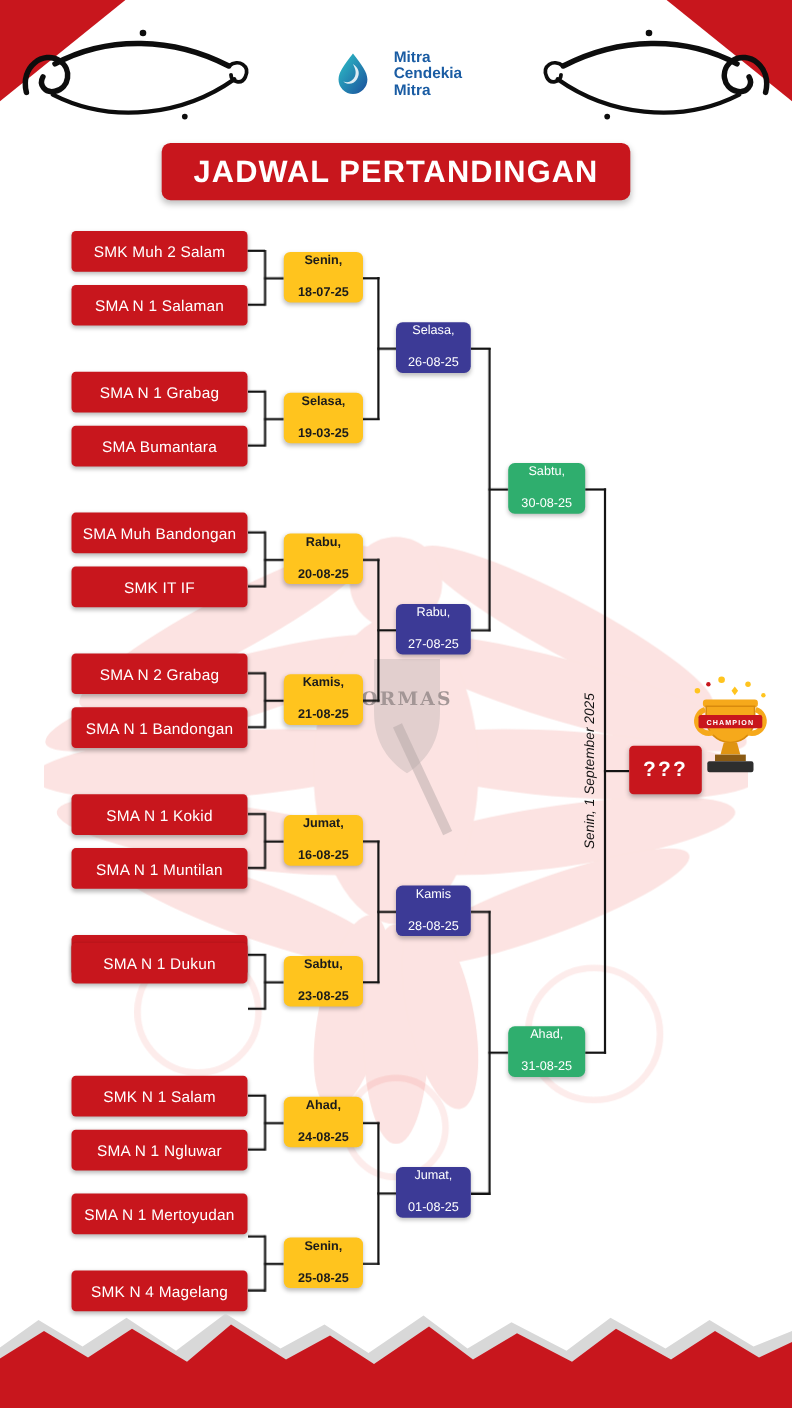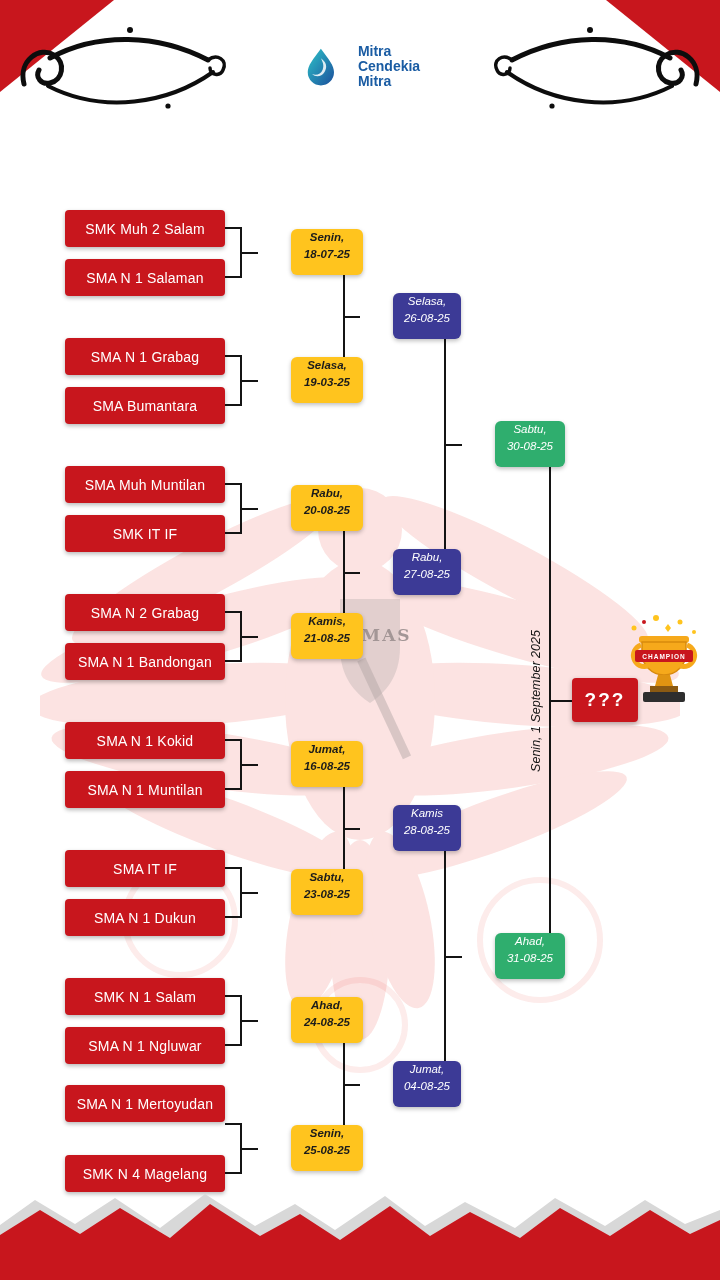--- a/index.html
+++ b/index.html
@@ -8,23 +8,23 @@
   }
   html,body{margin:0;padding:0;background:#ffffff;}
   .stage{position:relative;width:720px;height:1280px;background:#ffffff;overflow:hidden;
          font-family:"Liberation Sans",sans-serif;}
   svg.abs{position:absolute;}
 
   
   .team{position:absolute;left:65px;width:160px;height:37px;background:var(--red);
         border-radius:4px;color:#fff;display:flex;align-items:center;justify-content:center;
         font-size:14px;letter-spacing:.2px;z-index:3;box-shadow:0 2px 4px rgba(0,0,0,.28);}
-  .date-box{position:absolute;display:flex;flex-direction:column;align-items:center;justify-content:flex-start;
-        border-radius:6px;font-style:italic;font-size:11.5px;line-height:1.45;z-index:3;
-        box-shadow:0 2px 4px rgba(0,0,0,.25);text-align:center;margin-left:33px;}
+  .date-box{position:absolute;display:flex;flex-direction:column;align-items:center;justify-content:space-between;
+        border-radius:6px;font-size:11.5px;line-height:1.45;z-index:3;
+        box-shadow:0 2px 4px rgba(0,0,0,.25);text-align:center;}
   .yellow{left:258px;width:72px;height:46px;background:var(--yellow);color:#1b1b1b;font-weight:bold;}
   .blue{left:360px;width:68px;height:46px;background:var(--blue);color:#fff;}
   .green{left:462px;width:70px;height:46px;background:var(--green);color:#fff;}
   .champ{position:absolute;left:572px;top:678px;width:66px;height:44px;background:var(--red);
         border-radius:4px;color:#fff;display:flex;align-items:center;justify-content:center;
         font-weight:bold;font-size:19px;letter-spacing:2px;z-index:3;box-shadow:0 2px 5px rgba(0,0,0,.3);}
   .line{position:absolute;background:#141414;z-index:2;}
 
   
   .banner{position:absolute;left:147px;top:130px;width:426px;height:52px;background:var(--red);
@@ -113,20 +113,23 @@
       <path d="M24 3 C33 15 39 22 39 30 a15 15 0 1 1 -30 0 C9 22 15 15 24 3 Z" fill="url(#lg)"></path>
       <path d="M24 14 c6 4 8 10 4 16 c-3 5 -10 6 -14 2 c5 2 10 0 12 -5 c2 -5 0 -9 -2 -13 Z" fill="#ffffff" opacity=".85"></path>
     </svg>
     <div class="logo-text">
       <div>Mitra</div>
       <div>Cendekia</div>
       <div>Mitra</div>
     </div>
   </div>
 
+  <div class="banner">
+    <span>JADWAL PERTANDINGAN</span>
+  </div>
 
   <div>
     <div>
         <div class="line" style="left: 225px; top: 227px; width: 16px; height: 2px;"></div>
         <div class="line" style="left: 225px; top: 276px; width: 16px; height: 2px;"></div>
         <div class="line" style="left: 240px; top: 227px; width: 2px; height: 51px;"></div>
         <div class="line" style="left: 240px; top: 251.5px; width: 18px; height: 2px;"></div>
         <div class="line" style="left: 225px; top: 355px; width: 16px; height: 2px;"></div>
         <div class="line" style="left: 225px; top: 404px; width: 16px; height: 2px;"></div>
         <div class="line" style="left: 240px; top: 355px; width: 2px; height: 51px;"></div>
@@ -182,28 +185,28 @@
         <div class="line" style="left: 532px; top: 443.5px; width: 19px; height: 2px;"></div>
         <div class="line" style="left: 532px; top: 955.5px; width: 19px; height: 2px;"></div>
         <div class="line" style="left: 549px; top: 443.5px; width: 2px; height: 514px;"></div>
         <div class="line" style="left: 549px; top: 699.5px; width: 23px; height: 2px;"></div>
       </div>
 
     <div class="team" style="top:210px">SMK Muh 2 Salam</div>
     <div class="team" style="top:259px">SMA N 1 Salaman</div>
     <div class="team" style="top:338px">SMA N 1 Grabag</div>
     <div class="team" style="top:387px">SMA Bumantara</div>
-    <div class="team" style="top:466px">SMA Muh Muntilan</div>
+    <div class="team" style="top:466px">SMA Muh Bandongan</div>
     <div class="team" style="top:515px">SMK IT IF</div>
     <div class="team" style="top:594px">SMA N 2 Grabag</div>
     <div class="team" style="top:643px">SMA N 1 Bandongan</div>
     <div class="team" style="top:722px">SMA N 1 Kokid</div>
     <div class="team" style="top:771px">SMA N 1 Muntilan</div>
     <div class="team" style="top:850px">SMA IT IF</div>
-    <div class="team" style="top:899px">SMA N 1 Dukun</div>
+    <div class="team" style="top:857px">SMA N 1 Dukun</div>
     <div class="team" style="top:978px">SMK N 1 Salam</div>
     <div class="team" style="top:1027px">SMA N 1 Ngluwar</div>
     <div class="team" style="top:1085px">SMA N 1 Mertoyudan</div>
     <div class="team" style="top:1155px">SMK N 4 Magelang</div>
 
     <div class="date-box yellow" style="top:229px">
         <span>Senin,</span>
         <span>18-07-25</span>
       </div>
     <div class="date-box yellow" style="top:357px">
@@ -242,21 +245,21 @@
     <div class="date-box blue" style="top:549px">
         <span>Rabu,</span>
         <span>27-08-25</span>
       </div>
     <div class="date-box blue" style="top:805px">
         <span>Kamis</span>
         <span>28-08-25</span>
       </div>
     <div class="date-box blue" style="top:1061px">
         <span>Jumat,</span>
-        <span>04-08-25</span>
+        <span>01-08-25</span>
       </div>
 
     <div class="date-box green" style="top:421px">
         <span>Sabtu,</span>
         <span>30-08-25</span>
       </div>
     <div class="date-box green" style="top:933px">
         <span>Ahad,</span>
         <span>31-08-25</span>
       </div>

